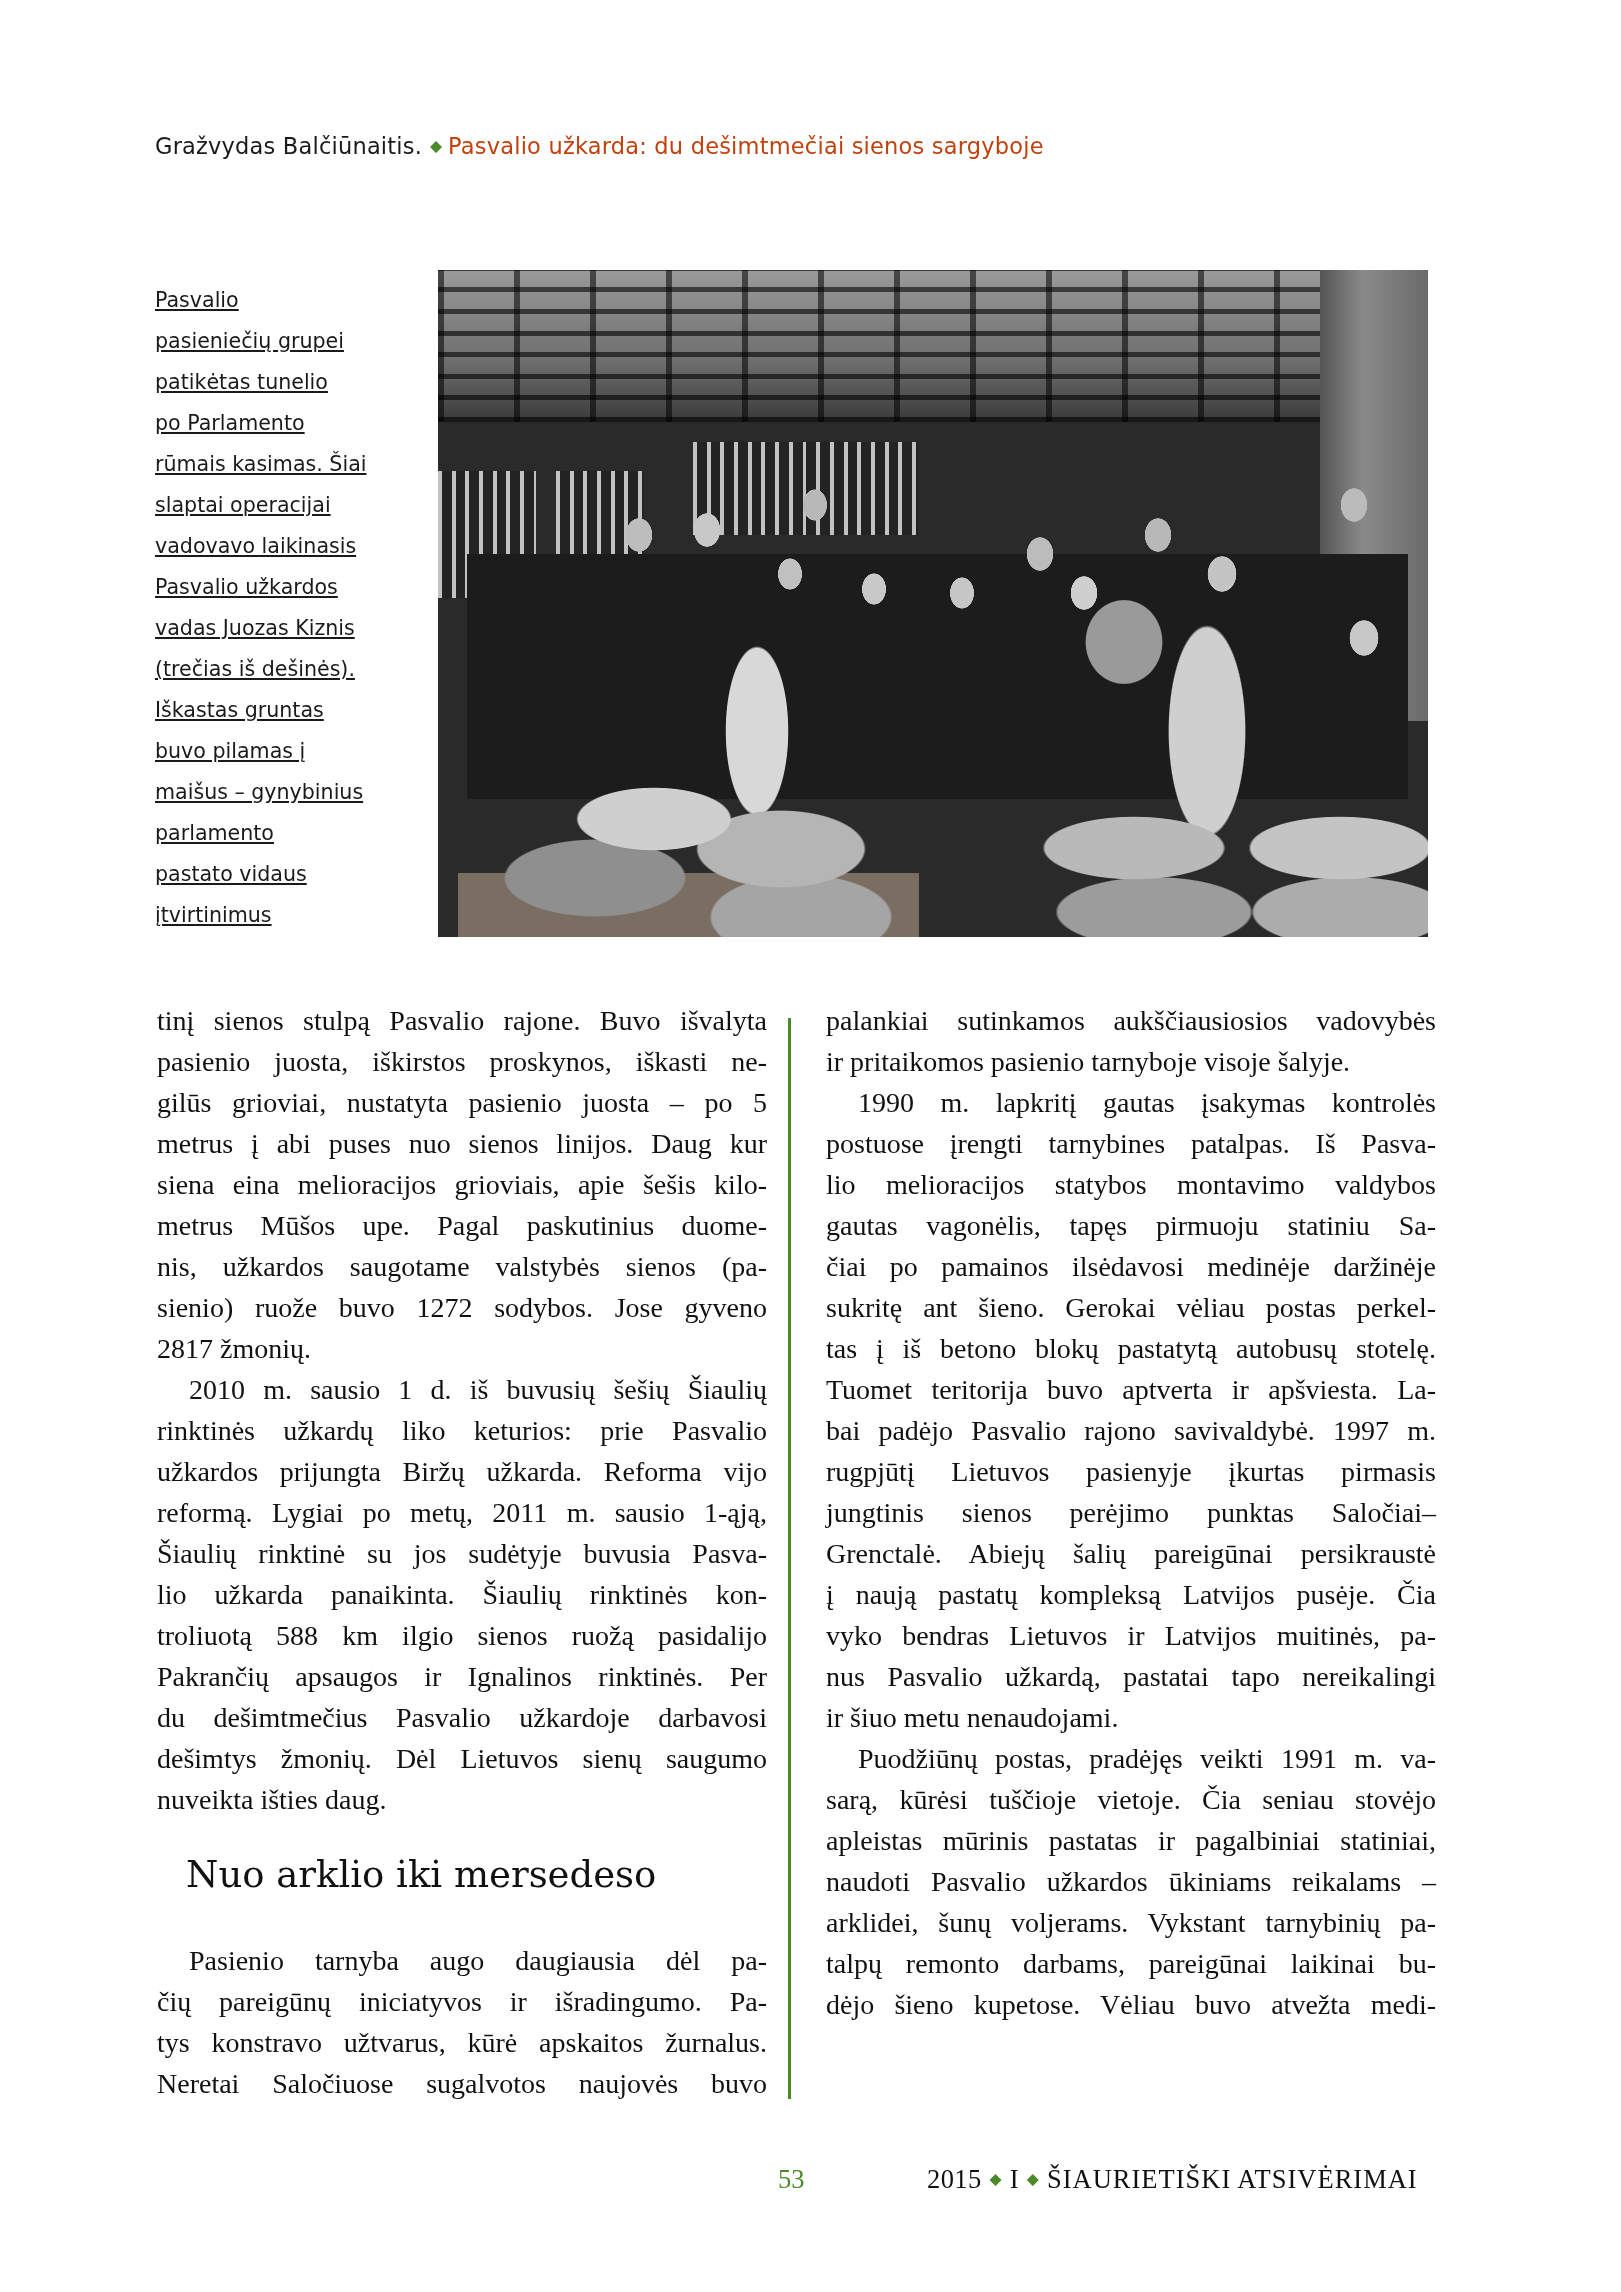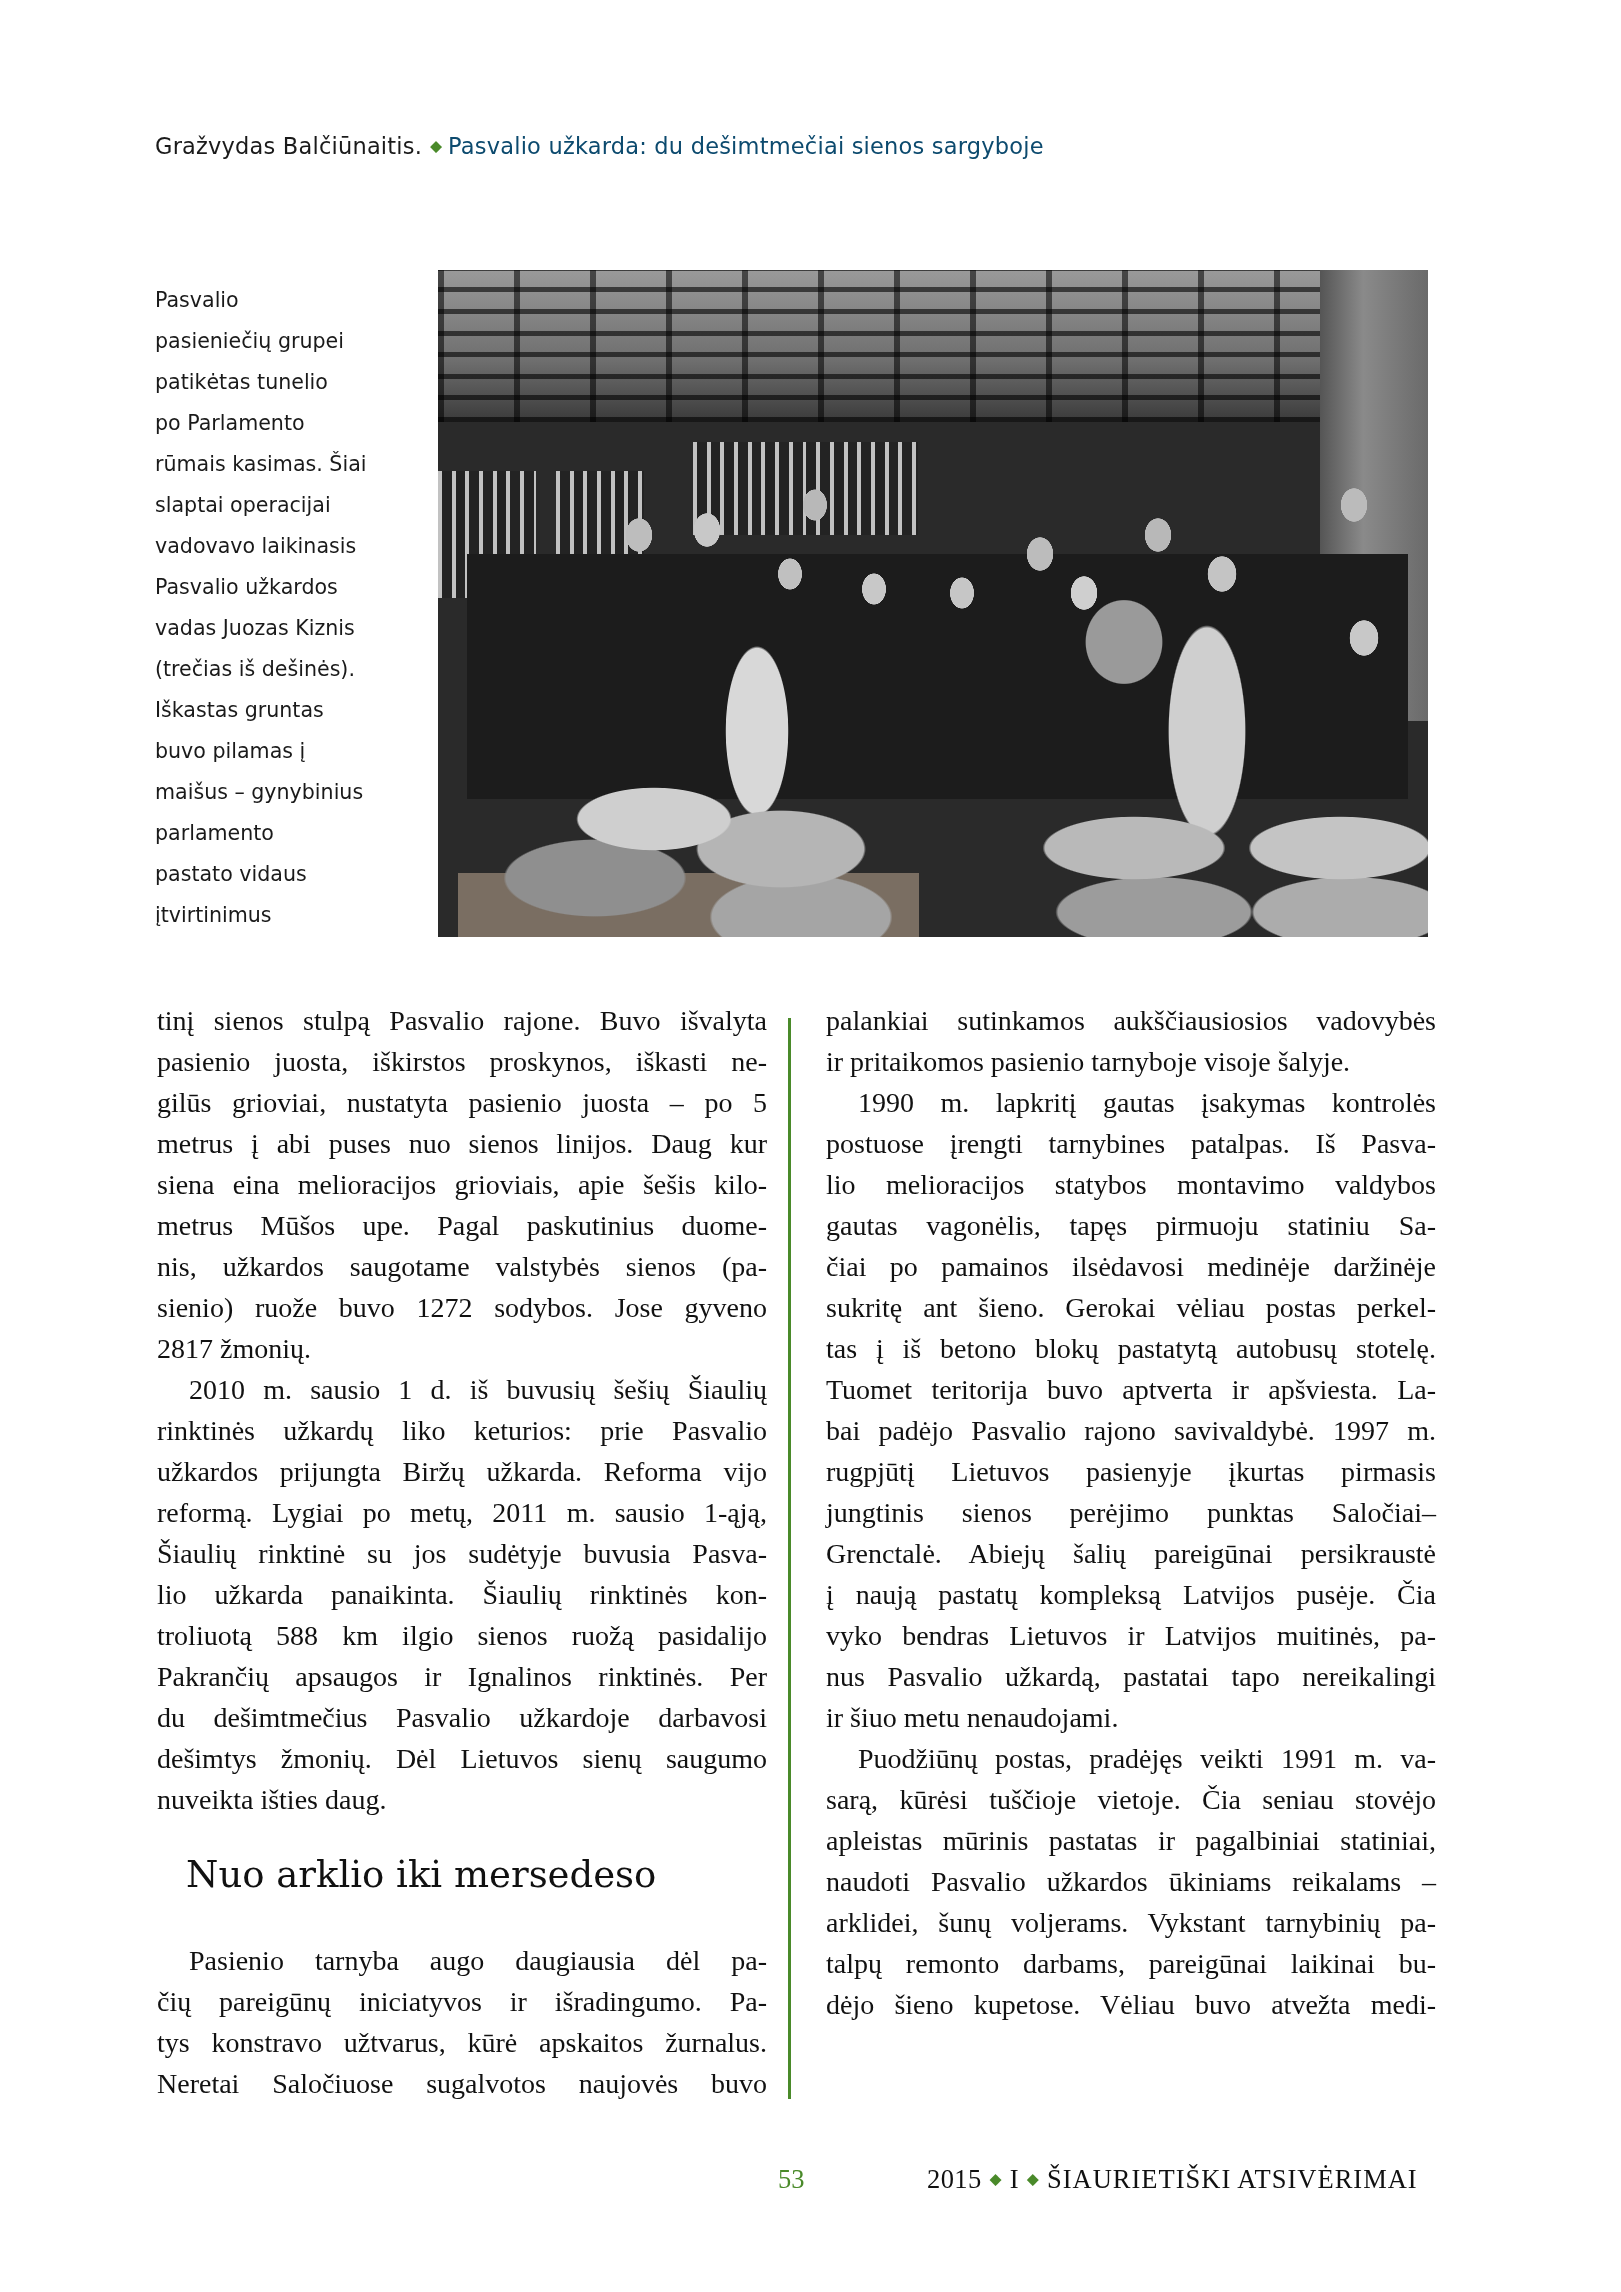--- a/index.html
+++ b/index.html
@@ -6,28 +6,28 @@
     body { width: 1621px; height: 2293px; position: relative; overflow: hidden; }
     .page { position: absolute; left: 0; top: 0; width: 1621px; height: 2293px; background: #fff; }
 
     .running-head {
       position: absolute; left: 155px; top: 133px;
       font-family: "DejaVu Sans", sans-serif; font-size: 22.5px; letter-spacing: 0.2px;
       color: #222; white-space: nowrap;
     }
     .running-head .author { color: #1a1a1a; }
     .running-head .diamond { color: #4a8a2a; font-size: 15.7px; margin: 0 5.9px 0 7.8px; position: relative; top: -2.9px; }
-    .running-head .title { color: #0c4a6e; }
+    .running-head .title { color: #c2410c; }
 
     .caption {
       position: absolute; left: 155px; top: 280px; width: 279px;
       font-family: "DejaVu Sans", sans-serif; font-size: 20.6px; line-height: 41px;
       color: #1a1a1a;
     }
-    .caption .cline { display: block; white-space: nowrap; }
+    .caption .cline { display: block; white-space: nowrap; text-decoration: underline; }
 
     .photo {
       position: absolute; left: 438px; top: 270px; width: 990px; height: 667px;
       background: #2a2a2a; overflow: hidden;
     }
     .photo .ceiling {
       position: absolute; left: 0; top: 0; width: 100%; height: 152px;
       background:
         repeating-linear-gradient(90deg, rgba(0,0,0,0.55) 0 5.9px, transparent 5.9px 76px),
         repeating-linear-gradient(0deg, rgba(0,0,0,0.6) 0 4.9px, transparent 4.9px 21.6px),

